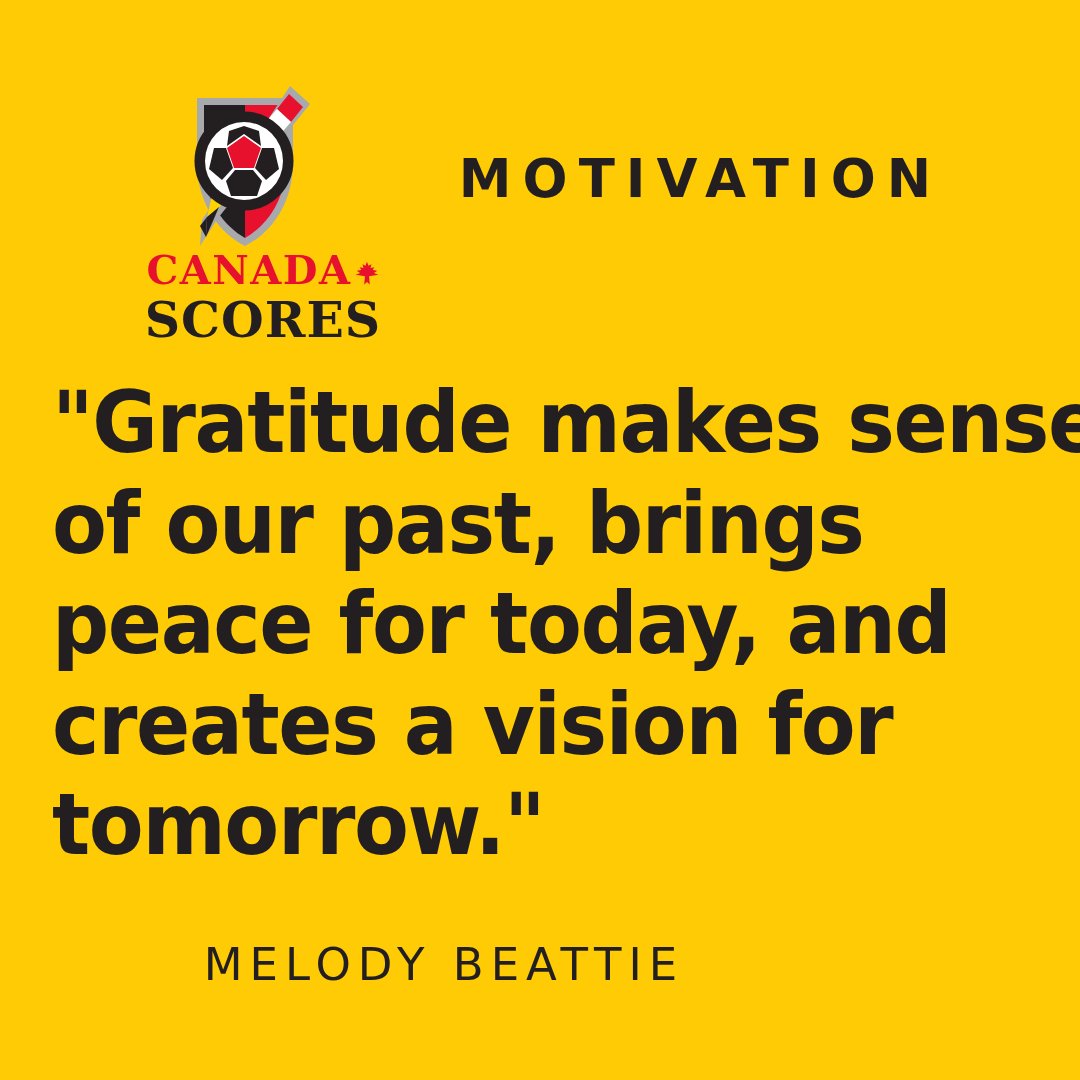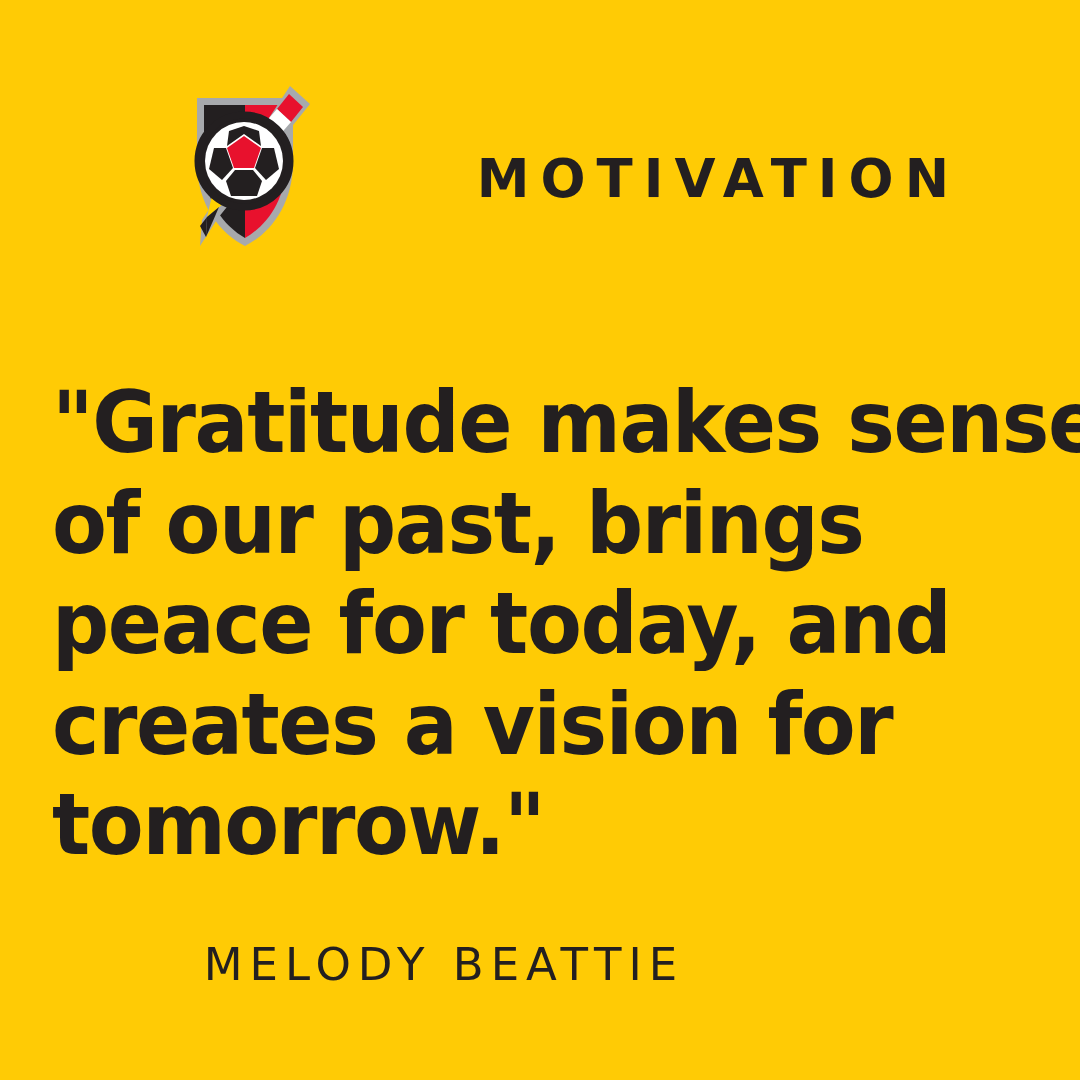--- a/index.html
+++ b/index.html
@@ -80,21 +80,21 @@
     color: #231F20;
     white-space: nowrap;
   }
 
   
   #headline-block {
     position: absolute;
     left: 430px;
     top: 140px;
     width: 530px;
-    text-align: right;
+    text-align: center;
     color: #231F20;
   }
   .headline-line {
     display: block;
     font-family: "DejaVu Sans", sans-serif;
     font-weight: bold;
     font-size: 53px;
     letter-spacing: 11px;
     line-height: 1.48;
     text-indent: 11px;
@@ -175,20 +175,26 @@
             <path d="M88 52 L105 64 L98 84 L78 84 L71 64 Z" fill="#E8112D"></path>
             <path d="M88 42 L103 47 L105 62 L88 50 L71 62 L73 47 Z"></path>
             <path d="M58 64 L70 64 L77 84 L66 96 L53 85 Z"></path>
             <path d="M118 64 L106 64 L99 84 L110 96 L123 85 Z"></path>
             <path d="M70 97 L79 86 L97 86 L106 97 L101 112 L75 112 Z"></path>
           </g>
           <circle cx="88" cy="77" r="46" fill="none" stroke="#231F20" stroke-width="7"></circle>
         </svg>
       </div>
 
+      <div id="logo-wordmark">
+        <span id="word-canada"><span>CANADA</span><span id="maple-leaf-icon"><svg width="26" height="26" viewBox="0 0 24 24">
+                <path fill="#E8112D" d="M12 1.5 L13.4 5.2 L16.1 3.9 L15.3 7.3 L18.7 6.6 L17.3 9.2 L21.5 9.9 L18.4 12 L22.5 13.6 L13.9 15.1 L14.6 22.5 L12 20.4 L9.4 22.5 L10.1 15.1 L1.5 13.6 L5.6 12 L2.5 9.9 L6.7 9.2 L5.3 6.6 L8.7 7.3 L7.9 3.9 L10.6 5.2 Z"></path>
+              </svg></span></span>
+        <span id="word-scores">SCORES</span>
+      </div>
     </div>
 
     <div id="headline-block">
       <span class="headline-line">MOTIVATION</span>
     </div>
   </div>
 
   <div id="quote-block">
     <span class="quote-line">"Gratitude makes sense</span>
     <span class="quote-line">of our past, brings</span>

